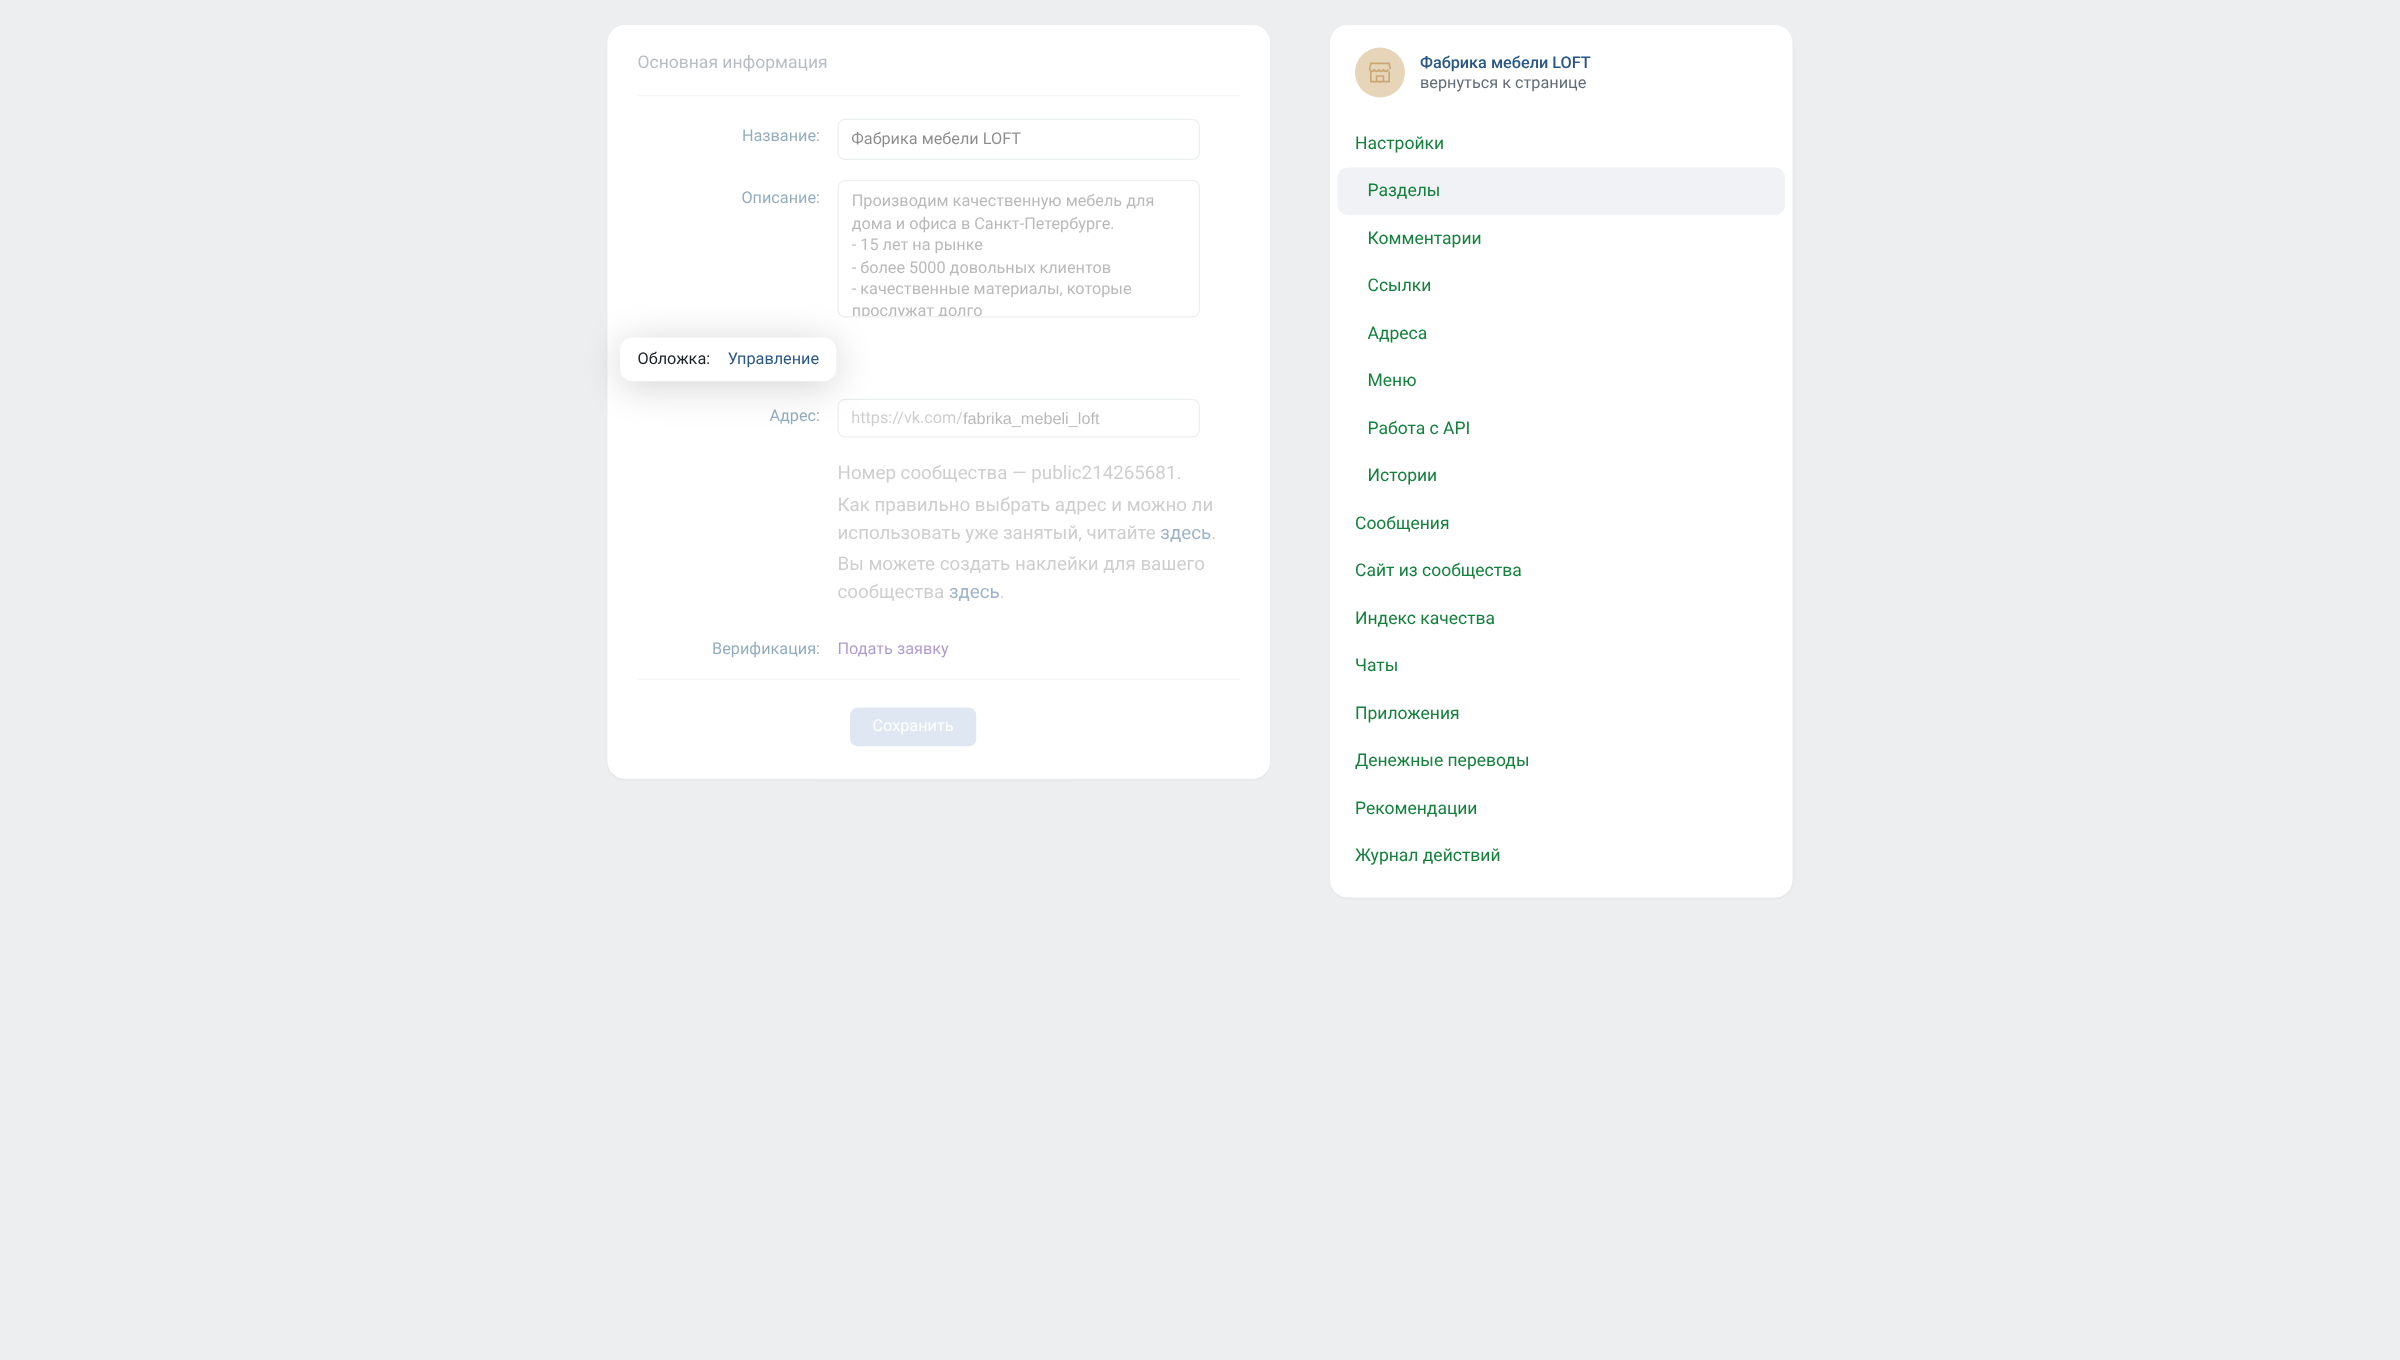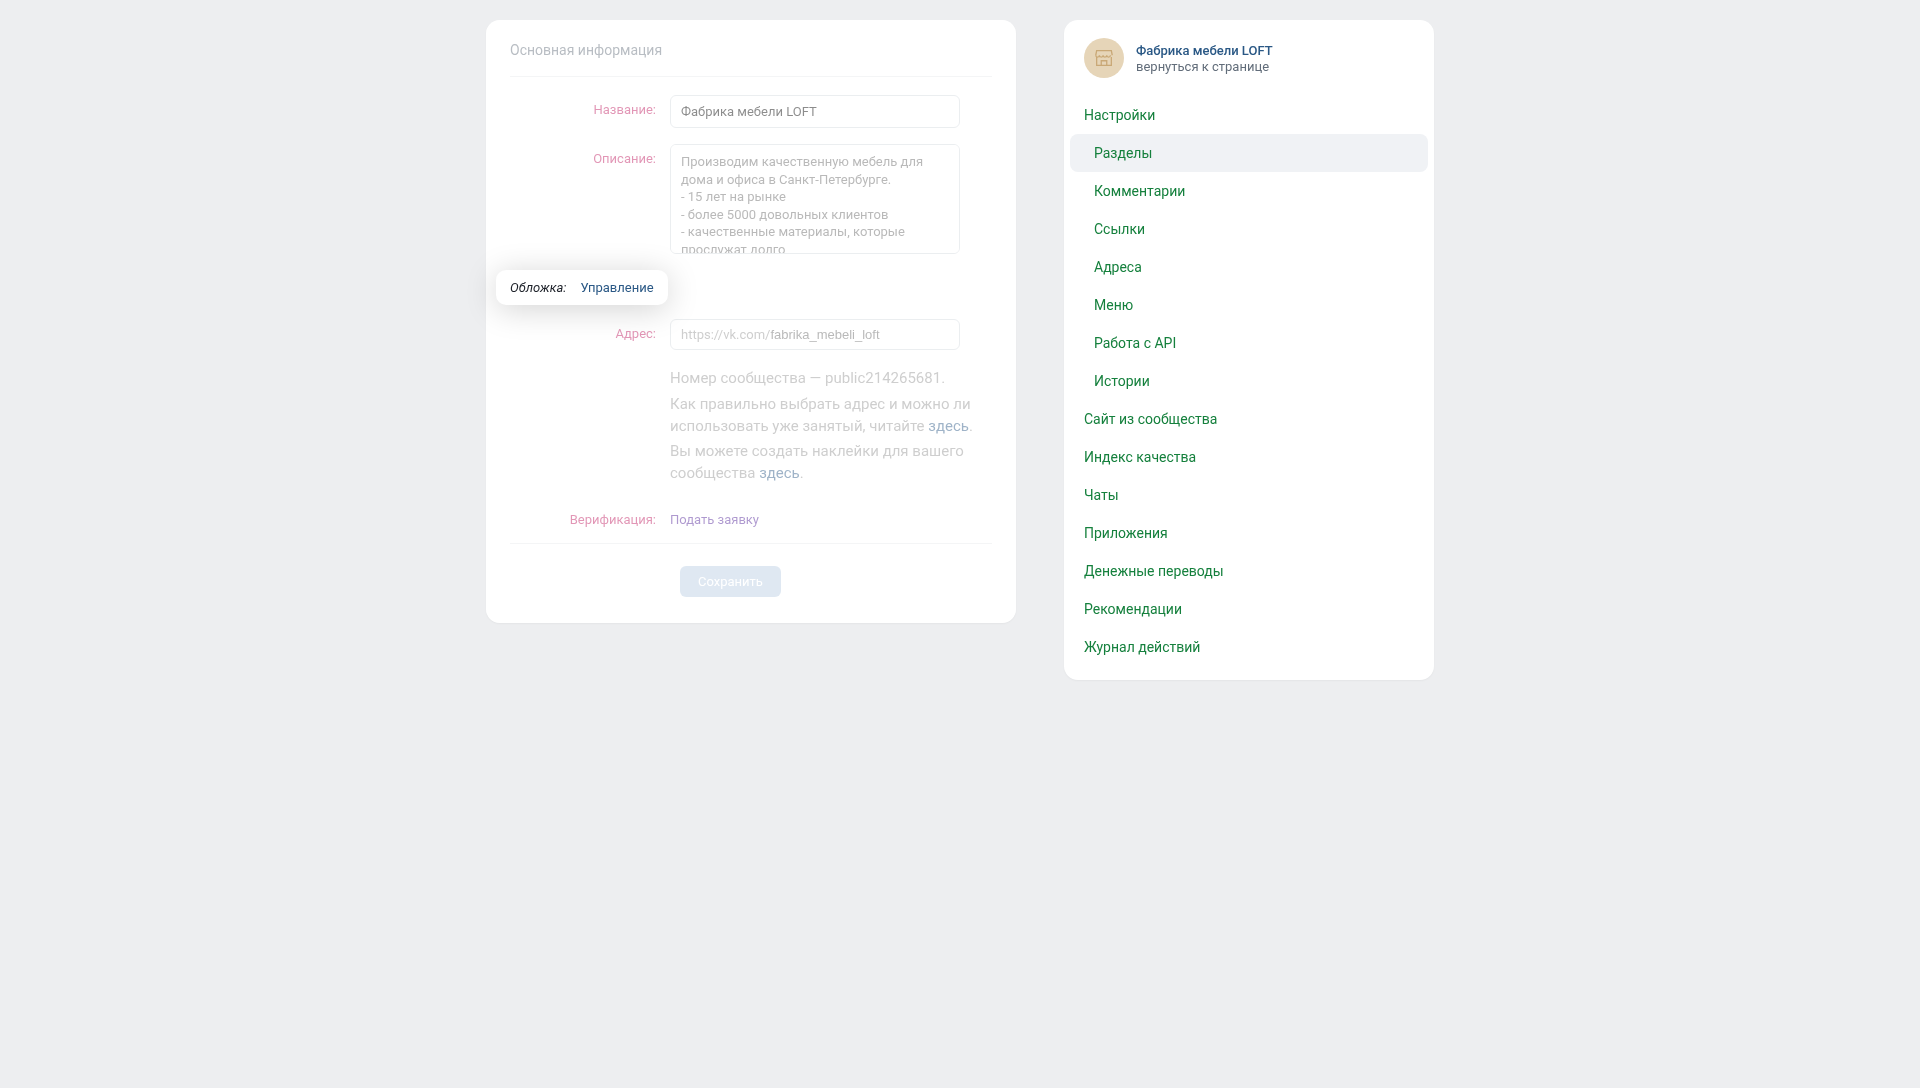--- a/index.html
+++ b/index.html
@@ -42,26 +42,26 @@
   align-items: flex-start;
   margin-bottom: 16px;
 }
 .form-row.cover-row {
   align-items: center;
   margin-bottom: 14px;
 }
 .form-label {
   width: 160px;
   text-align: right;
-  color: #be185d;
+  color: #0c4a6e;
   font-size: 13px;
   padding-right: 14px;
   padding-top: 7px;
 }
-.form-row.cover-row .form-label { padding-top: 0; font-style: italic; }
+.form-row.cover-row .form-label { padding-top: 0; }
 .form-input {
   width: 290px;
   padding: 8px 10px;
   border: 1px solid #d3d9de;
   border-radius: 6px;
   font-size: 13px;
   color: #000;
   background: #fff;
   font-family: inherit;
 }
@@ -285,20 +285,21 @@
     </div>
     <ul class="nav-list">
         <li class="nav-item head">Настройки</li>
         <li class="nav-item sub active">Разделы</li>
         <li class="nav-item sub">Комментарии</li>
         <li class="nav-item sub">Ссылки</li>
         <li class="nav-item sub">Адреса</li>
         <li class="nav-item sub">Меню</li>
         <li class="nav-item sub">Работа с API</li>
         <li class="nav-item sub">Истории</li>
+        <li class="nav-item head">Сообщения</li>
         <li class="nav-item head">Сайт из сообщества</li>
         <li class="nav-item head">Индекс качества</li>
         <li class="nav-item head">Чаты</li>
         <li class="nav-item head">Приложения</li>
         <li class="nav-item head">Денежные переводы</li>
         <li class="nav-item head">Рекомендации</li>
         <li class="nav-item head">Журнал действий</li>
       </ul>
   </div>
 </div>

